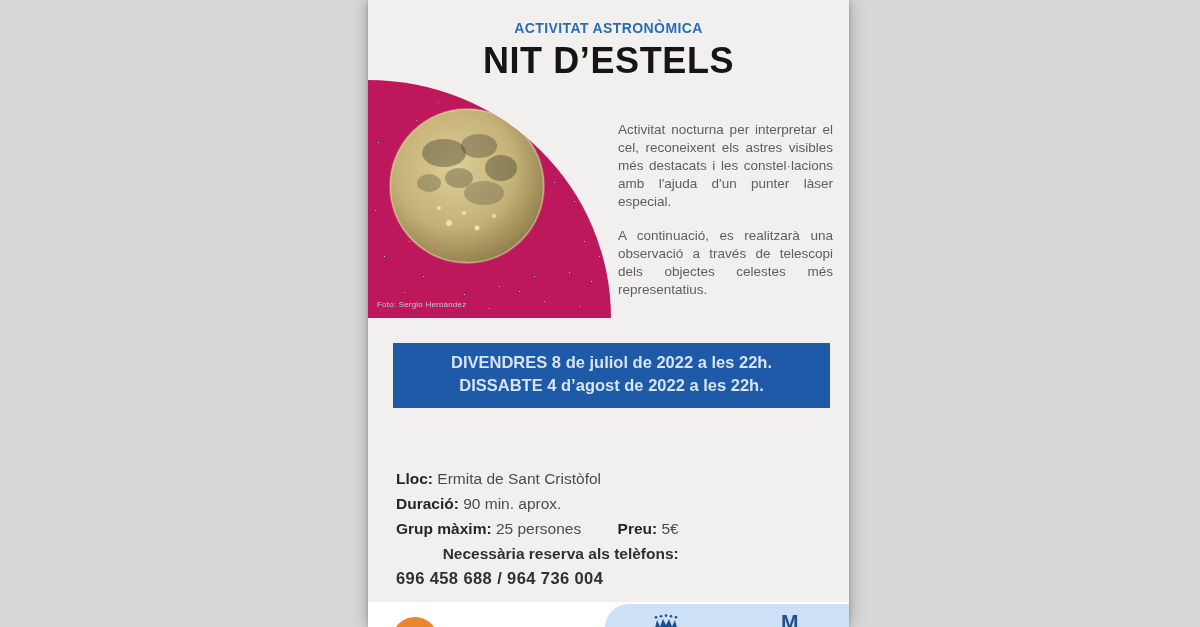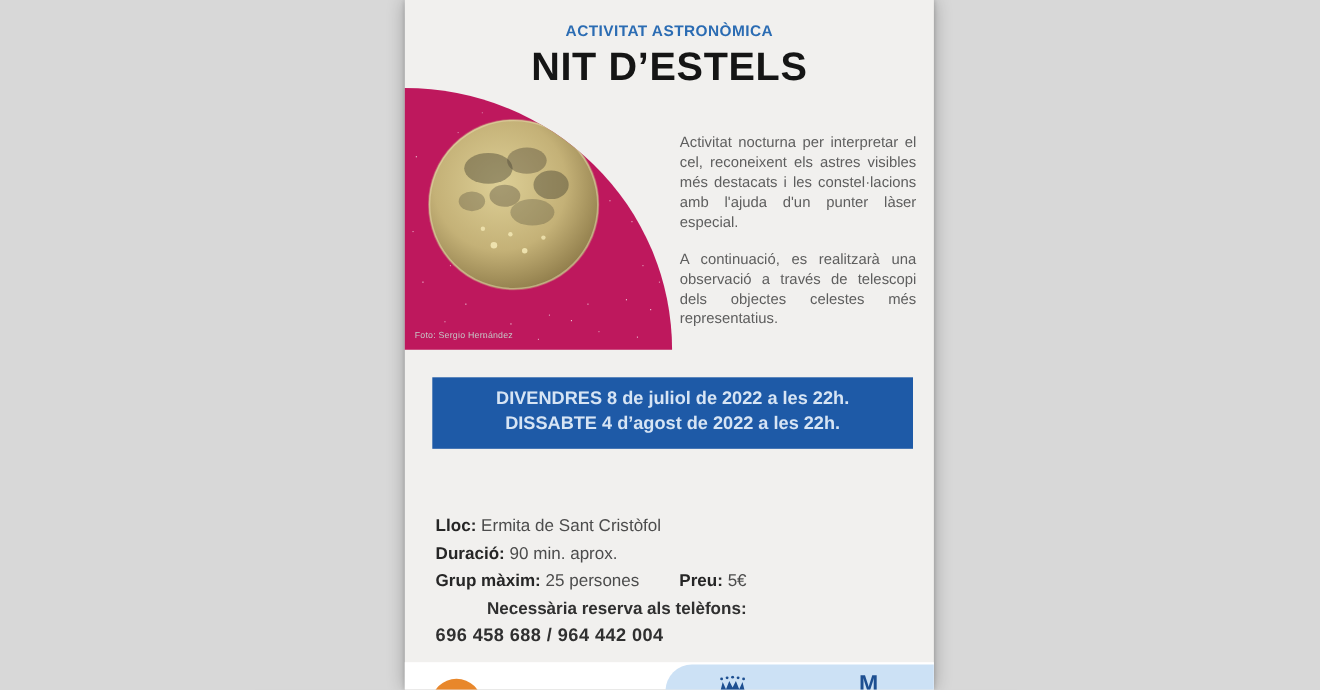--- a/index.html
+++ b/index.html
@@ -176,21 +176,21 @@
       <div class="row">
         <span class="lbl">Duració:</span>
         <span>90 min. aprox.</span>
       </div>
       <div class="row">
         <span class="lbl">Grup màxim:</span>
         <span>25 persones</span>
         <span class="preu-pair"><span class="lbl">Preu:</span> <span>5€</span></span>
       </div>
       <div class="row bold-row">Necessària reserva als telèfons:</div>
-      <div class="row phones-row">696 458 688 / 964 442 004</div>
+      <div class="row phones-row">696 458 688 / 964 736 004</div>
     </div>
 
     <div class="footer">
       <div class="orange-circle"></div>
       <div class="blue-panel">
         <svg class="crown" width="26" height="18" viewBox="0 0 26 18">
           <g fill="#1d4f91">
             <circle cx="3" cy="3.2" r="1.3"></circle>
             <circle cx="8" cy="2.2" r="1.3"></circle>
             <circle cx="13" cy="1.6" r="1.3"></circle>

